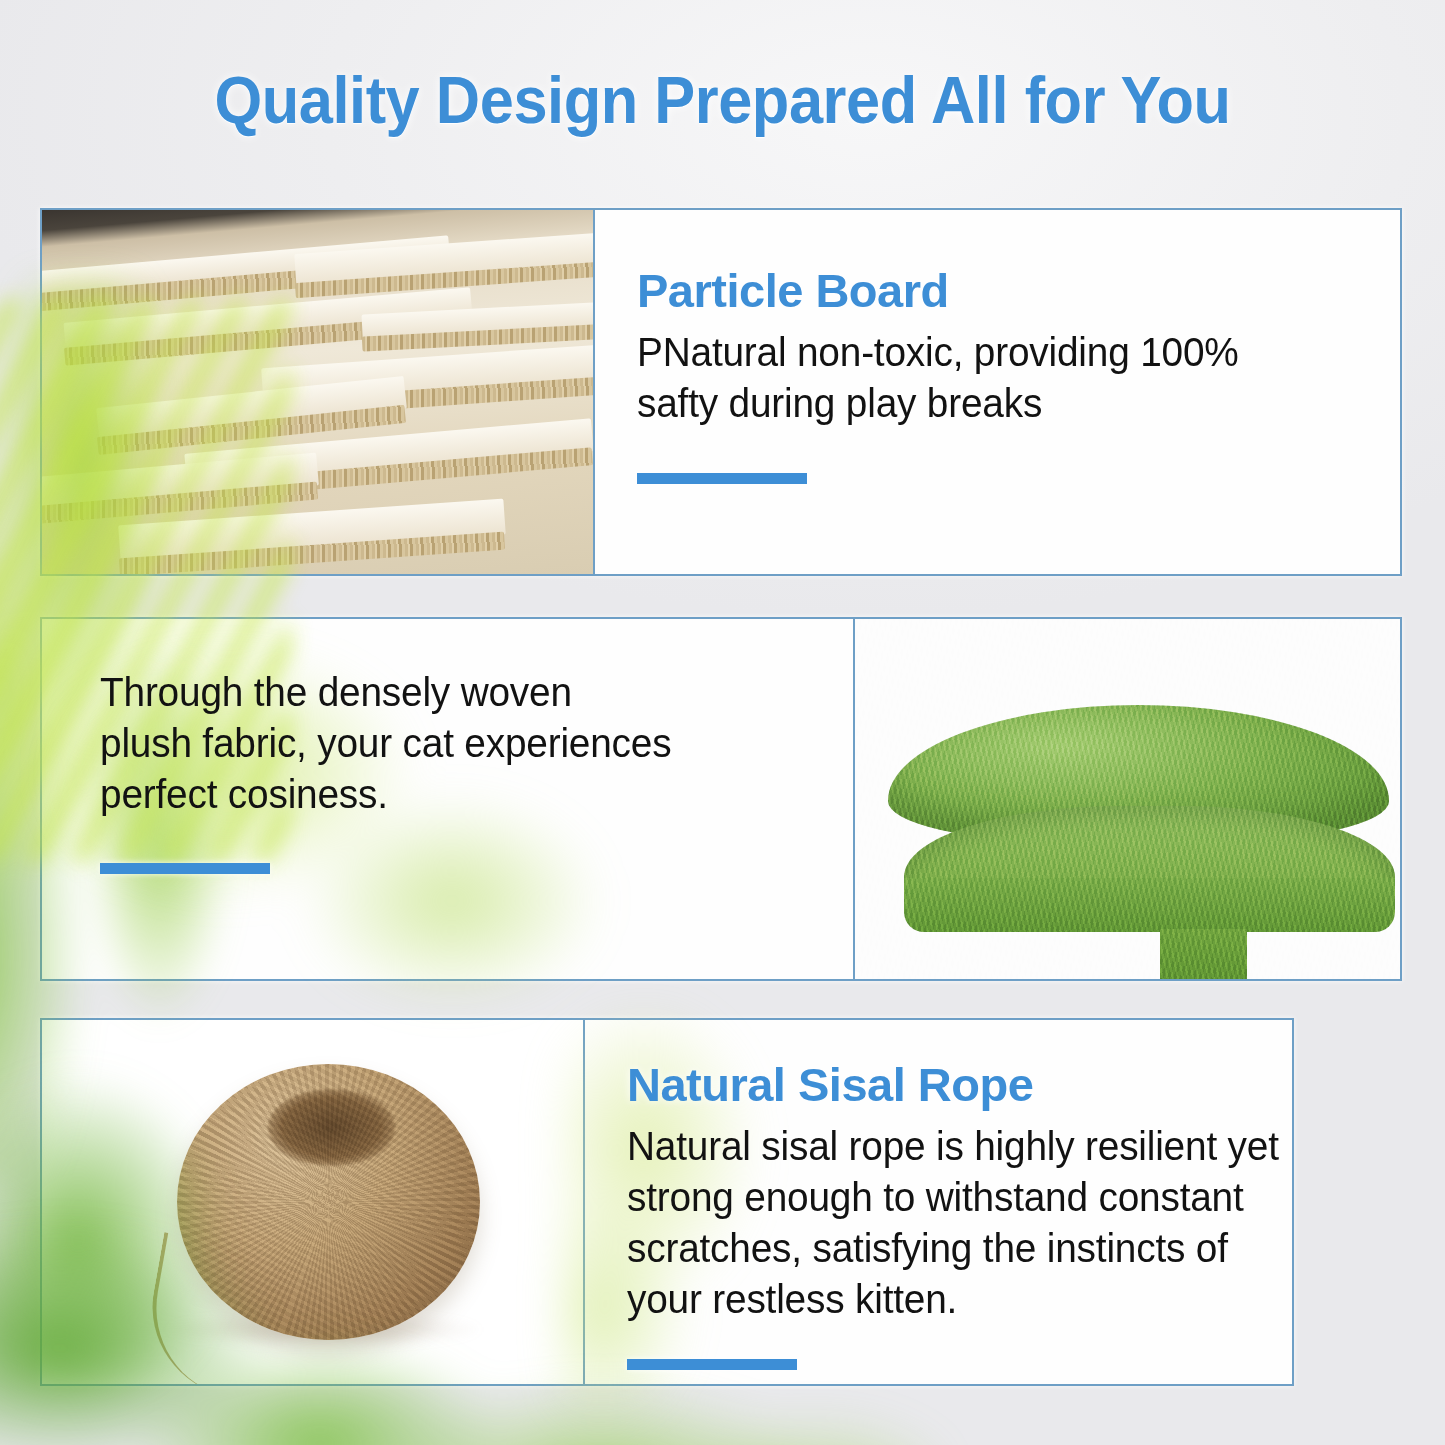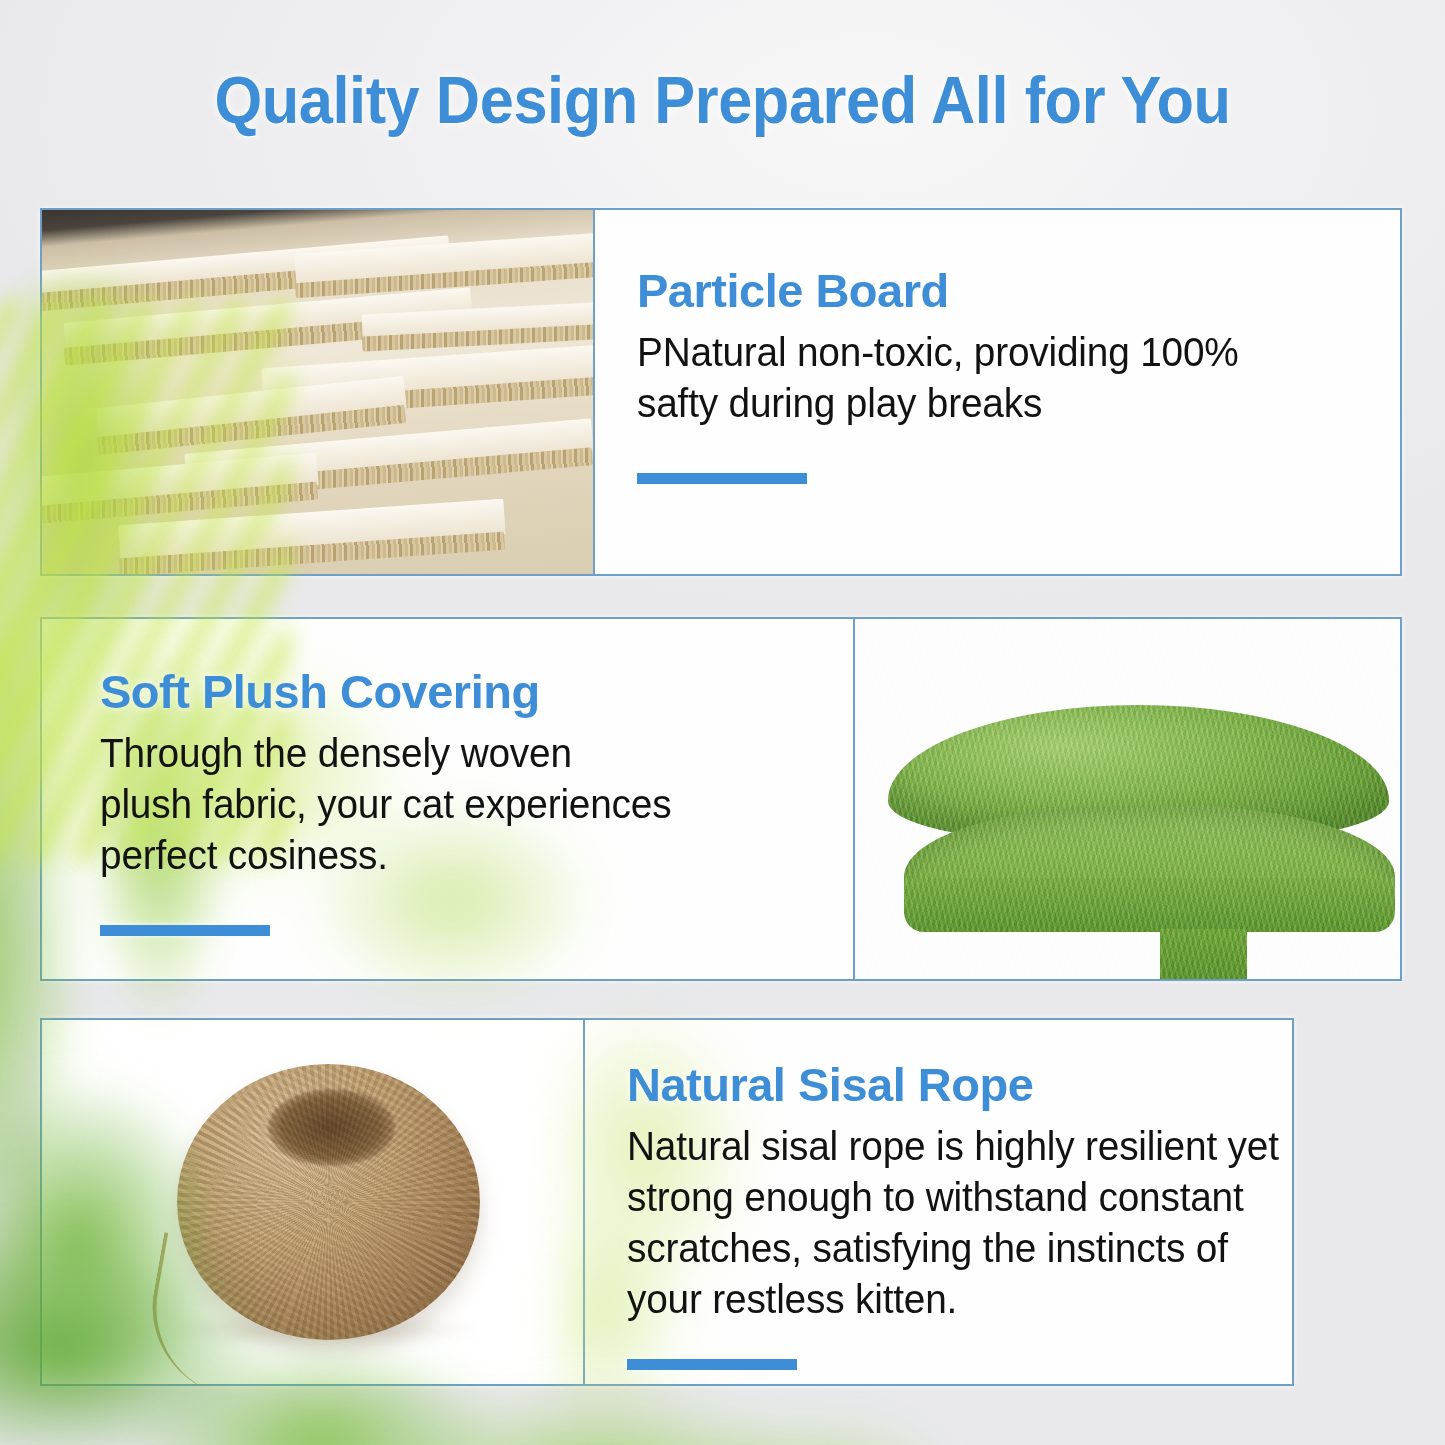--- a/index.html
+++ b/index.html
@@ -252,21 +252,20 @@
           <div>safty during play breaks</div>
         </div>
         <div class="accent"></div>
       </div>
     </div>
   </div>
 
   <div class="card card2 c2">
     <div class="pane-txt">
       <div class="txt-inner">
-        <h2 class="head">Soft Plush Covering</h2>
         <div class="body">
           <div>Through the densely woven</div>
           <div>plush fabric, your cat experiences</div>
           <div>perfect cosiness.</div>
         </div>
         <div class="accent"></div>
       </div>
     </div>
     <div class="divider"></div>
     <div class="pane-img">

